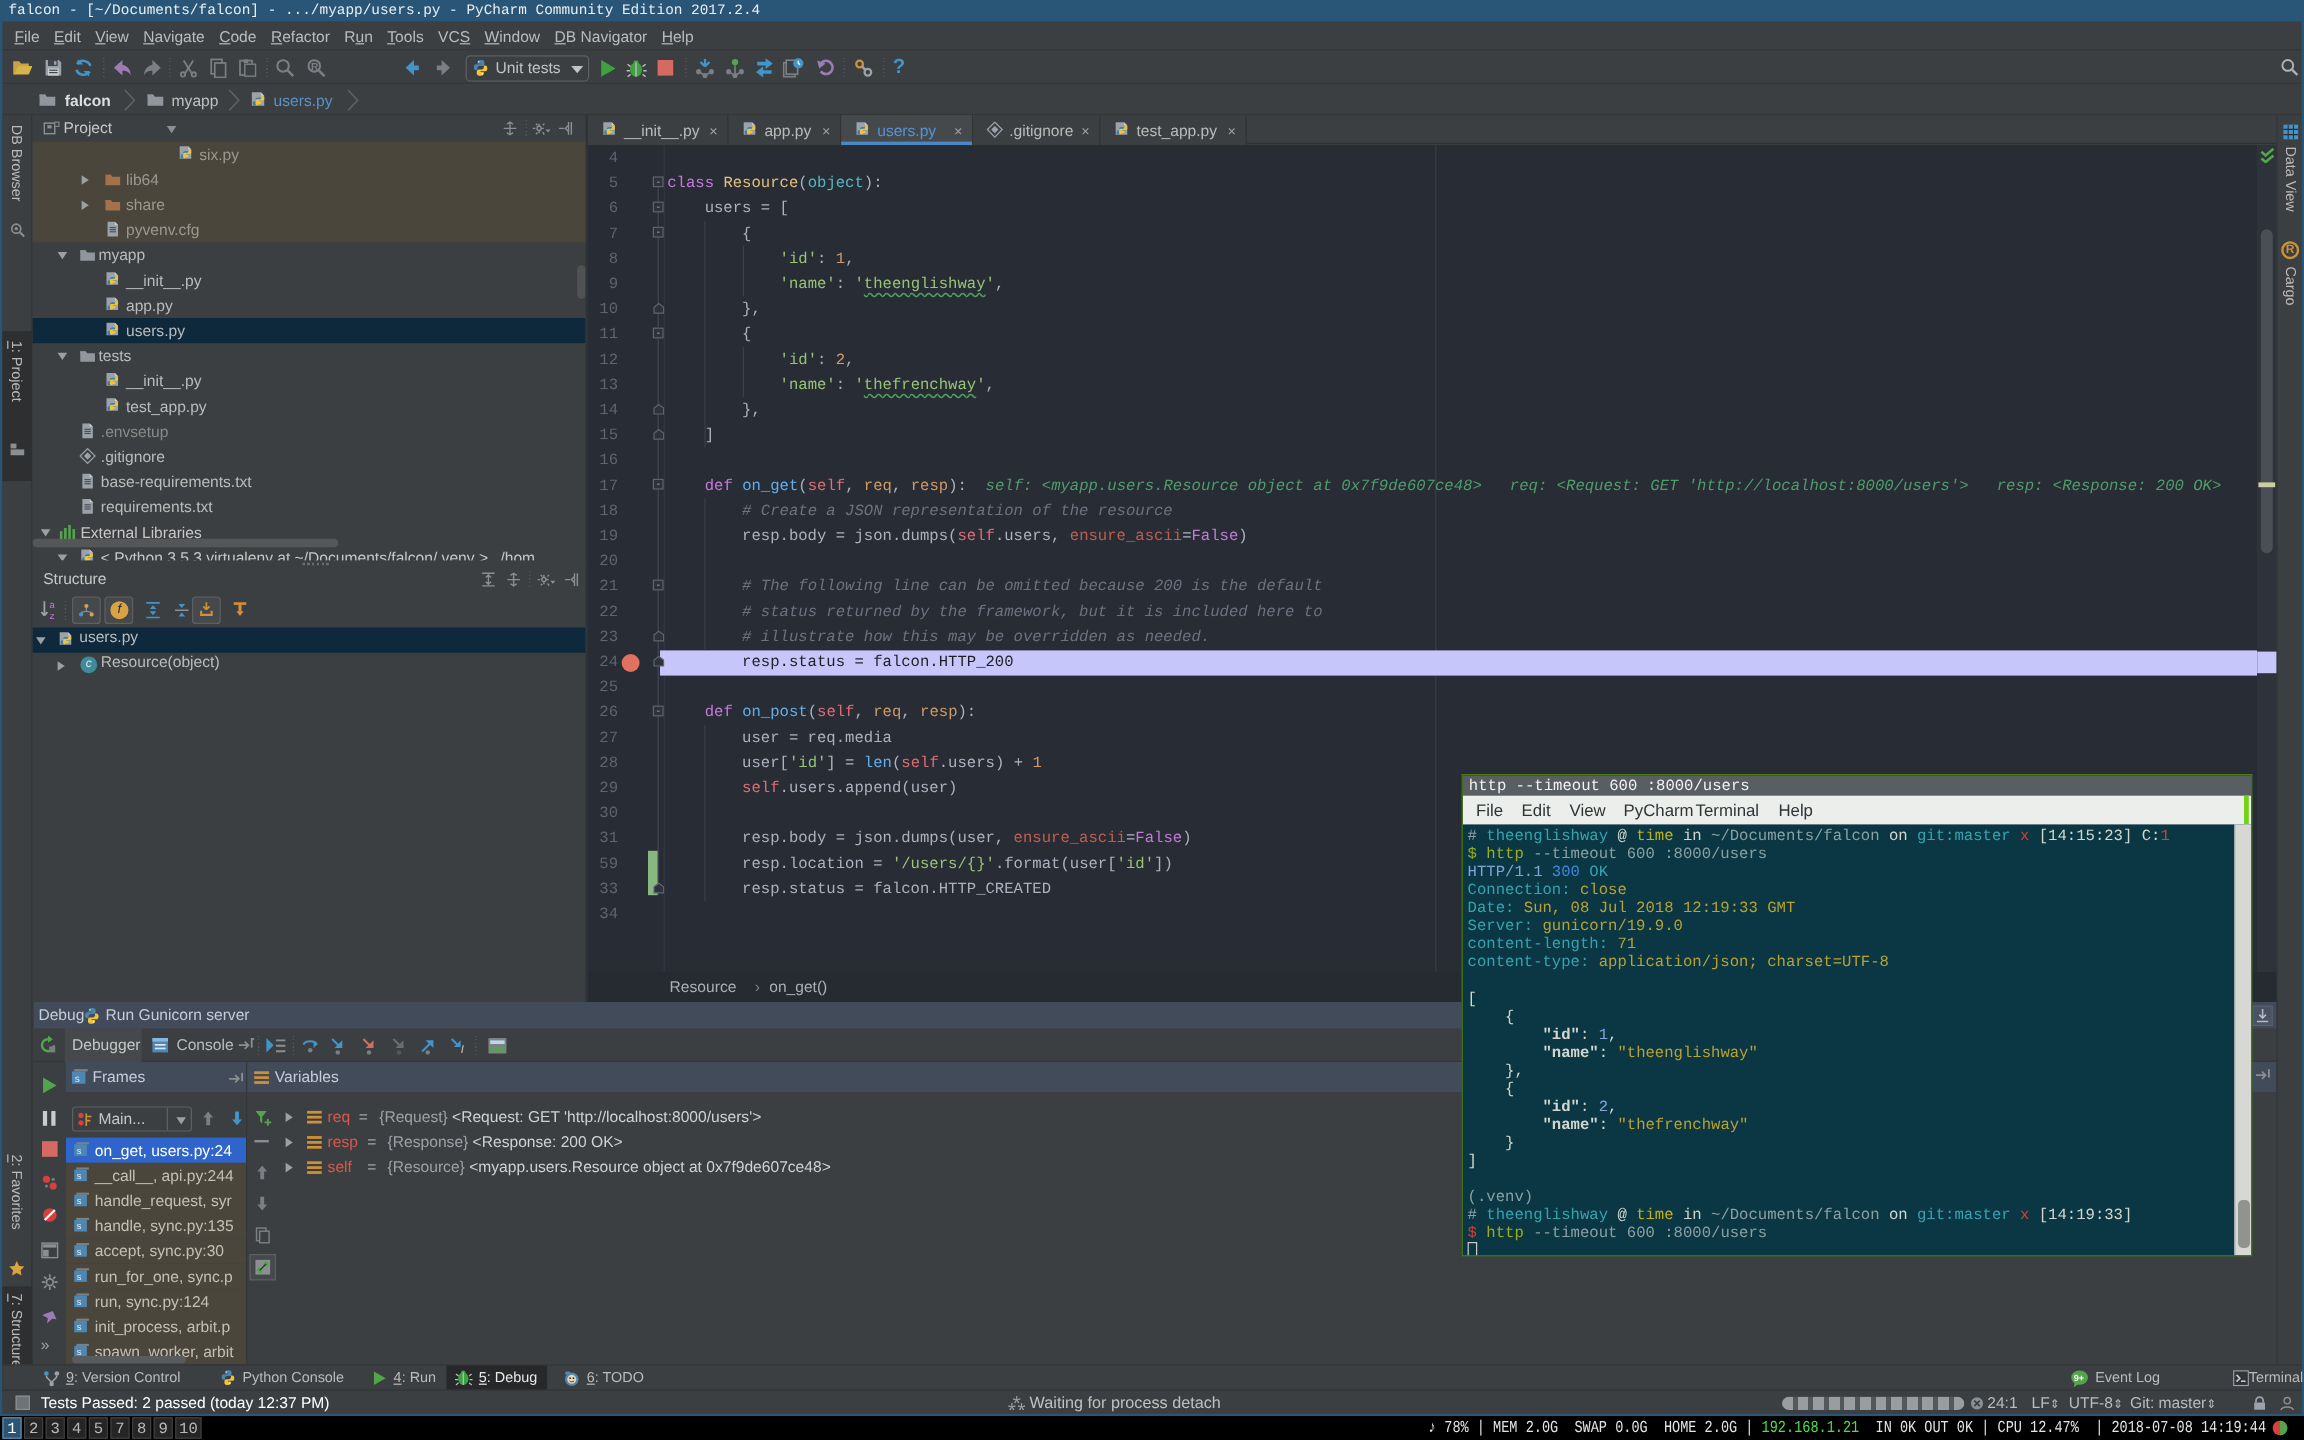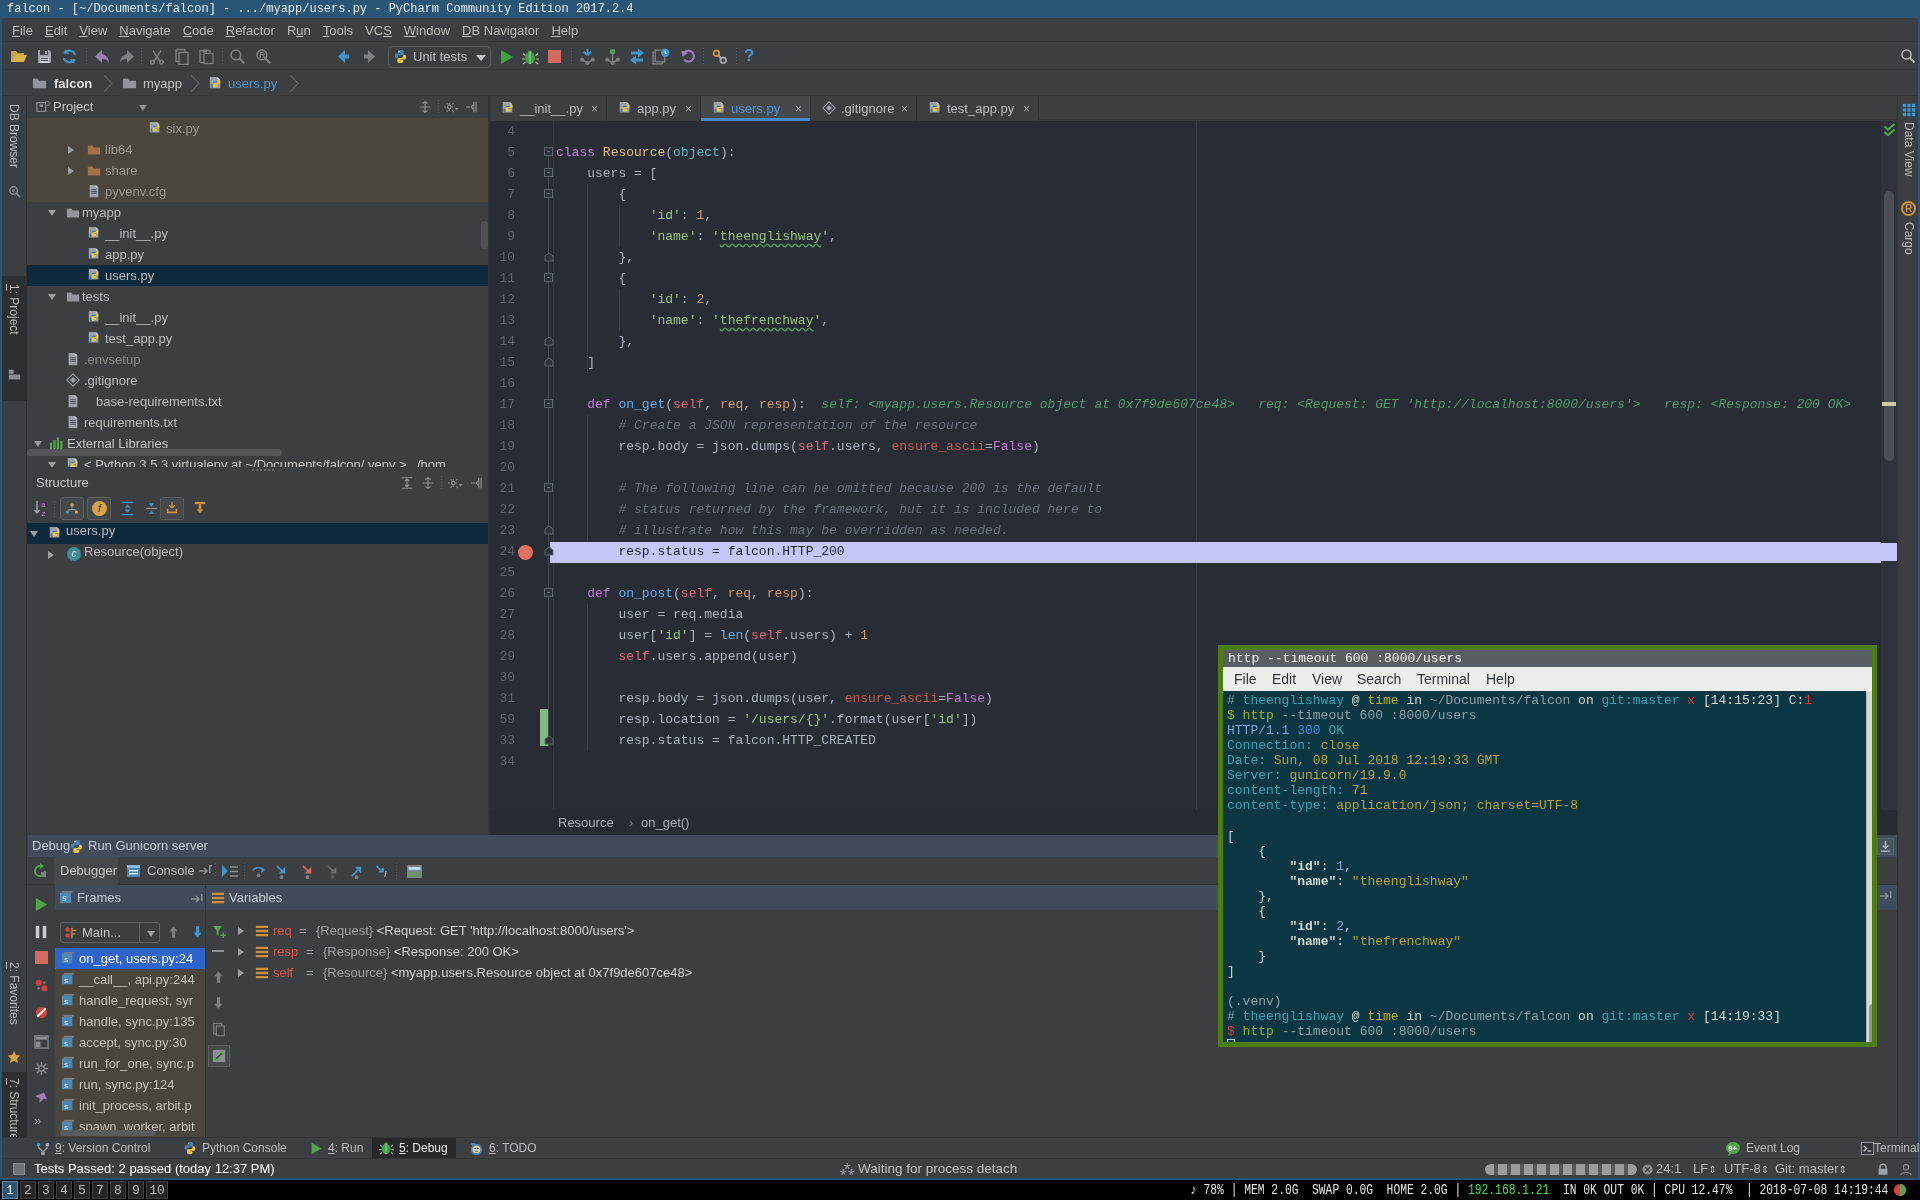--- a/index.html
+++ b/index.html
@@ -28,21 +28,21 @@
 #tabbar{left:490px;top:96px;width:1407px;height:25px;background:#3c3f41;}
 .tab{position:absolute;top:0;height:25px;line-height:26px;border-right:1px solid #323232;color:#bbbbbb;}
 #editor{left:490px;top:121px;width:1391px;height:689px;background:#282c34;overflow:hidden;}
 .cl{position:absolute;left:0;width:1391px;height:21px;line-height:21px;font-family:"Liberation Mono",monospace;font-size:13px;white-space:pre;color:#abb2bf;}
 .lnum{position:absolute;left:0px;width:25px;text-align:right;color:#5d6570;font-family:"Liberation Mono",monospace;font-size:13px;line-height:21px;height:21px;}
 .kw{color:#c678dd;}.cls{color:#e5c07b;}.cy{color:#56b6c2;}.str{color:#98c379;}.num{color:#d19a66;}
 .cmt{color:#6b7380;font-style:italic;}.slf{color:#e06c75;}.fn{color:#61afef;}.ea{color:#c25d50;}
 .dbg{color:#4f9d6b;font-style:italic;}
 .wavy{text-decoration:underline;text-decoration-style:wavy;text-decoration-color:#4f9e5e;text-underline-offset:3px;}
 .fold{position:absolute;width:9px;height:9px;border:1px solid #5d6570;background:#2e333b;color:#9da2aa;font-size:9px;line-height:7px;text-align:center;}
-#term{left:1218px;top:645px;width:659px;height:402px;background:#0a3743;border:5px solid #4d7c0f;z-index:50;overflow:hidden;}
+#term{left:1218px;top:645px;width:659px;height:402px;background:#0a3743;border:1px solid #4d7c0f;z-index:50;overflow:hidden;}
 .tline{position:absolute;left:4px;height:15px;line-height:16px;font-family:"Liberation Mono",monospace;font-size:13px;white-space:pre;color:#d3d7cf;}
 .tcy{color:#35a4b0;}.tyl{color:#c3b11a;}.tylw{color:#b7a233;}.tgr{color:#9aaf1c;}
 .tred{color:#e03b30;}.tblu{color:#82a3d8;}.tbl2{color:#3f87e0;}.tgray{color:#8ba0a4;}
 #debug{left:28px;top:835px;width:1869px;height:302px;background:#3c3f41;overflow:hidden;}
 .frow{position:absolute;height:21px;line-height:21px;white-space:nowrap;overflow:hidden;}
 #twbar{left:2px;top:1137px;width:1916px;height:21px;background:#3c3f41;line-height:21px;border-top:1px solid #343638;font-size:12px;}
 #statusbar{left:2px;top:1158px;width:1916px;height:20px;background:#3c3f41;line-height:20px;border-top:1px solid #343638;}
 #blackbar{left:0;top:1180px;width:1920px;height:20px;background:#000;color:#e4e4e4;font-family:"Liberation Mono",monospace;font-size:14px;line-height:20px;}
 .wsbox{position:absolute;top:1px;width:16px;height:18px;background:#252525;border:1px solid #3f3f3f;color:#b8b8b8;text-align:center;line-height:17px;font-family:"Liberation Mono",monospace;font-size:13px;}
 .ico{position:absolute;}
@@ -386,21 +386,21 @@
       <span class="abs" style="left:57px;">.gitignore</span>
     </div>
     <div class="trow " style="left:0;top:295px;width:461px;">
       <svg class="ico" style="left:39px;top:3px" width="14" height="14" viewBox="0 0 16 16">
 <path fill="#9ba2aa" d="M3 1h7l3 3v11H3z"></path>
         <path fill="#c6ccd2" d="M10 1l3 3h-3z"></path>
 <rect x="5" y="6" width="6" height="1" fill="#42464a"></rect>
         <rect x="5" y="8" width="6" height="1" fill="#42464a"></rect>
         <rect x="5" y="10" width="6" height="1" fill="#42464a"></rect>
 </svg>
-      <span class="abs" style="left:57px;margin-left:12px;">base-requirements.txt</span>
+      <span class="abs" style="left:57px;">base-requirements.txt</span>
     </div>
     <div class="trow " style="left:0;top:316px;width:461px;">
       <svg class="ico" style="left:39px;top:3px" width="14" height="14" viewBox="0 0 16 16">
 <path fill="#9ba2aa" d="M3 1h7l3 3v11H3z"></path>
         <path fill="#c6ccd2" d="M10 1l3 3h-3z"></path>
 <rect x="5" y="6" width="6" height="1" fill="#42464a"></rect>
         <rect x="5" y="8" width="6" height="1" fill="#42464a"></rect>
         <rect x="5" y="10" width="6" height="1" fill="#42464a"></rect>
 </svg>
       <span class="abs" style="left:57px;">requirements.txt</span>
@@ -992,21 +992,21 @@
         <rect x="11" y="1" width="1.5" height="7" fill="#8a8f93"></rect>
       </svg>
     </div>
   </div>
 <div class="abs" id="term">
     <div class="abs" id="termtitle" style="left:0;top:0;width:657px;height:17px;background:#585e62;color:#f2f2f2;font-family:'Liberation Mono',monospace;font-size:13px;line-height:17px;padding-left:5px;">http --timeout 600 :8000/users</div>
     <div class="abs" style="left:0;top:17px;width:657px;height:24px;background:#eceeeb;color:#2e3436;line-height:24px;font-size:14px;">
       <span class="abs" style="left:11px;">File</span>
       <span class="abs" style="left:49px;">Edit</span>
       <span class="abs" style="left:89px;">View</span>
-      <span class="abs" style="left:134px;">Search</span>
+      <span class="abs" style="left:134px;">PyCharm</span>
       <span class="abs" style="left:194px;">Terminal</span>
       <span class="abs" style="left:263px;">Help</span>
       <div class="abs" style="left:651px;top:0;width:4px;height:24px;background:#73d216;"></div>
     </div>
     <div class="tline" style="top:43.0px;"><span class="tgray"># </span><span class="tcy">theenglishway </span><span>@ </span><span class="tyl">time </span><span>in </span><span class="tgray">~/Documents/falcon </span><span>on </span><span class="tcy">git:master </span><span class="tred">x </span><span>[14:15:23] C:</span><span class="tred">1</span></div>
     <div class="tline" style="top:58.0px;"><span class="tgr">$ http </span><span class="tgray">--timeout 600 :8000/users</span></div>
     <div class="tline" style="top:73.1px;"><span class="tblu">HTTP/1.1 </span><span class="tbl2">300 </span><span class="tcy">OK</span></div>
     <div class="tline" style="top:88.1px;"><span class="tcy">Connection: </span><span class="tylw">close</span></div>
     <div class="tline" style="top:103.2px;"><span class="tcy">Date: </span><span class="tylw">Sun, 08 Jul 2018 12:19:33 GMT</span></div>
     <div class="tline" style="top:118.2px;"><span class="tcy">Server: </span><span class="tylw">gunicorn/19.9.0</span></div>

